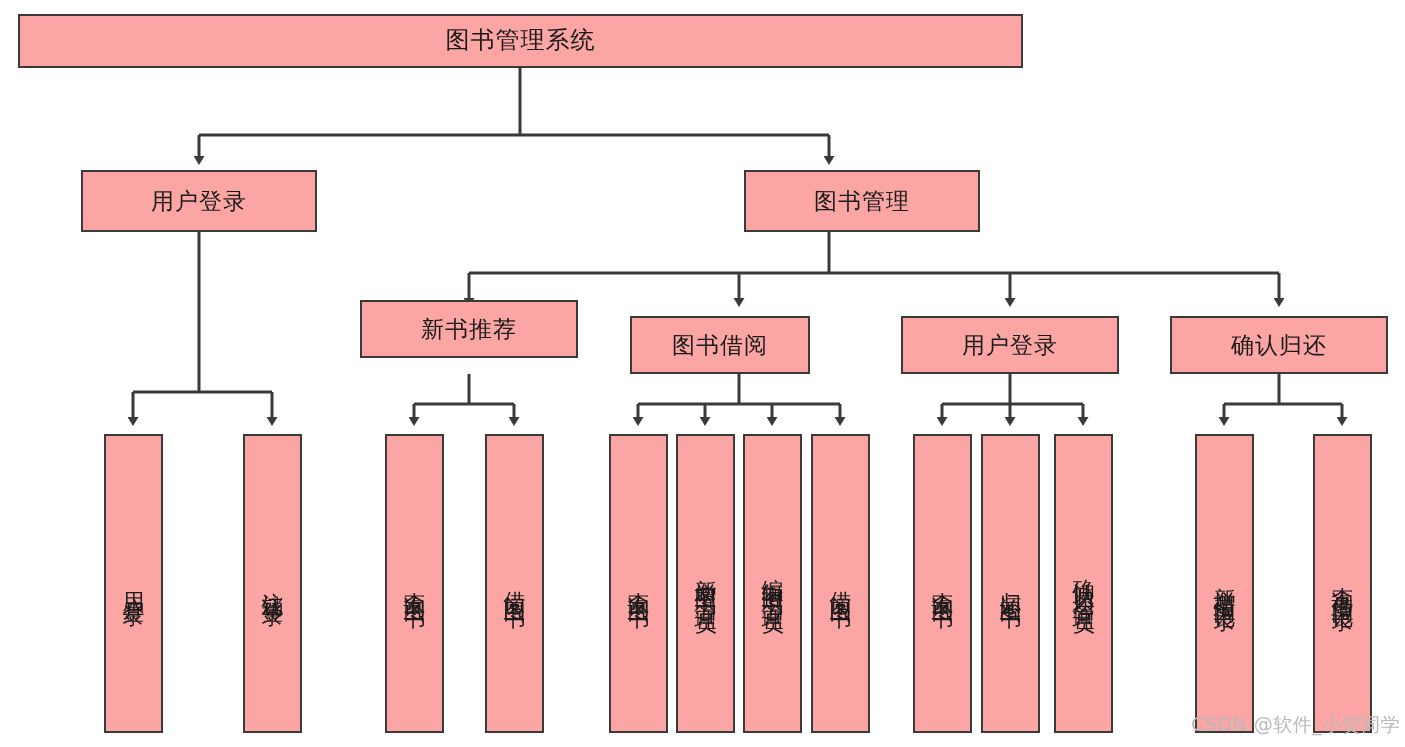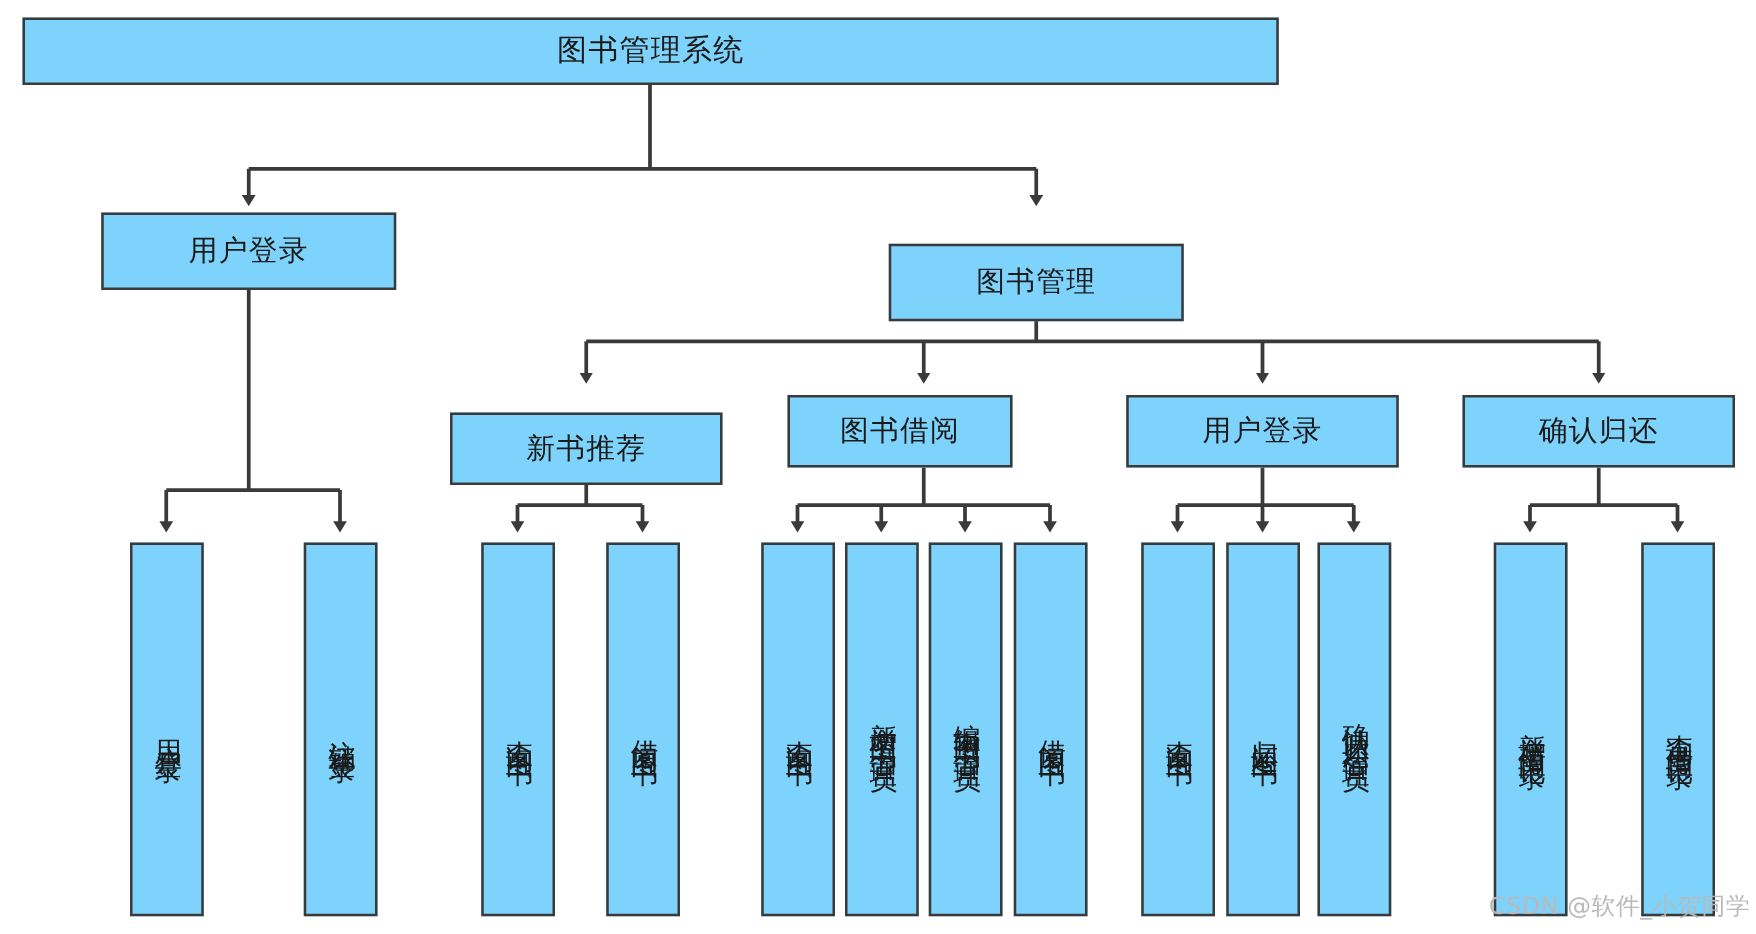--- a/index.html
+++ b/index.html
@@ -20,21 +20,21 @@
     left: 0;
     top: 0;
     width: 1405px;
     height: 747px;
     pointer-events: none;
   }
   .node {
     position: absolute;
     box-sizing: border-box;
     border: 2.5px solid #3a3a3a;
-    background: #7dd3fc;
+    background: #fca5a5;
     display: flex;
     align-items: center;
     justify-content: center;
     color: #1a1a1a;
     z-index: 2;
   }
   .node-label {
     display: block;
     text-align: center;
     letter-spacing: 1px;
@@ -126,25 +126,25 @@
     </g>
   </svg>
 
   <div class="node root horiz" style="left:18px; top:14px; width:1005px; height:54px;">
     <span class="node-label">图书管理系统</span>
   </div>
 
   <div class="node horiz" style="left:81px; top:170px; width:236px; height:62px;">
     <span class="node-label">用户登录</span>
   </div>
-  <div class="node horiz" style="left:711px; top:170px; width:236px; height:62px;margin-top:25px;">
+  <div class="node horiz" style="left:744px; top:170px; width:236px; height:62px;">
     <span class="node-label">图书管理</span>
   </div>
 
-  <div class="node horiz" style="left:360px; top:330px; width:218px; height:58px;">
+  <div class="node horiz" style="left:360px; top:300px; width:218px; height:58px;">
     <span class="node-label">新书推荐</span>
   </div>
   <div class="node horiz" style="left:630px; top:316px; width:180px; height:58px;">
     <span class="node-label">图书借阅</span>
   </div>
   <div class="node horiz" style="left:901px; top:316px; width:218px; height:58px;">
     <span class="node-label">用户登录</span>
   </div>
   <div class="node horiz" style="left:1170px; top:316px; width:218px; height:58px;">
     <span class="node-label">确认归还</span>

